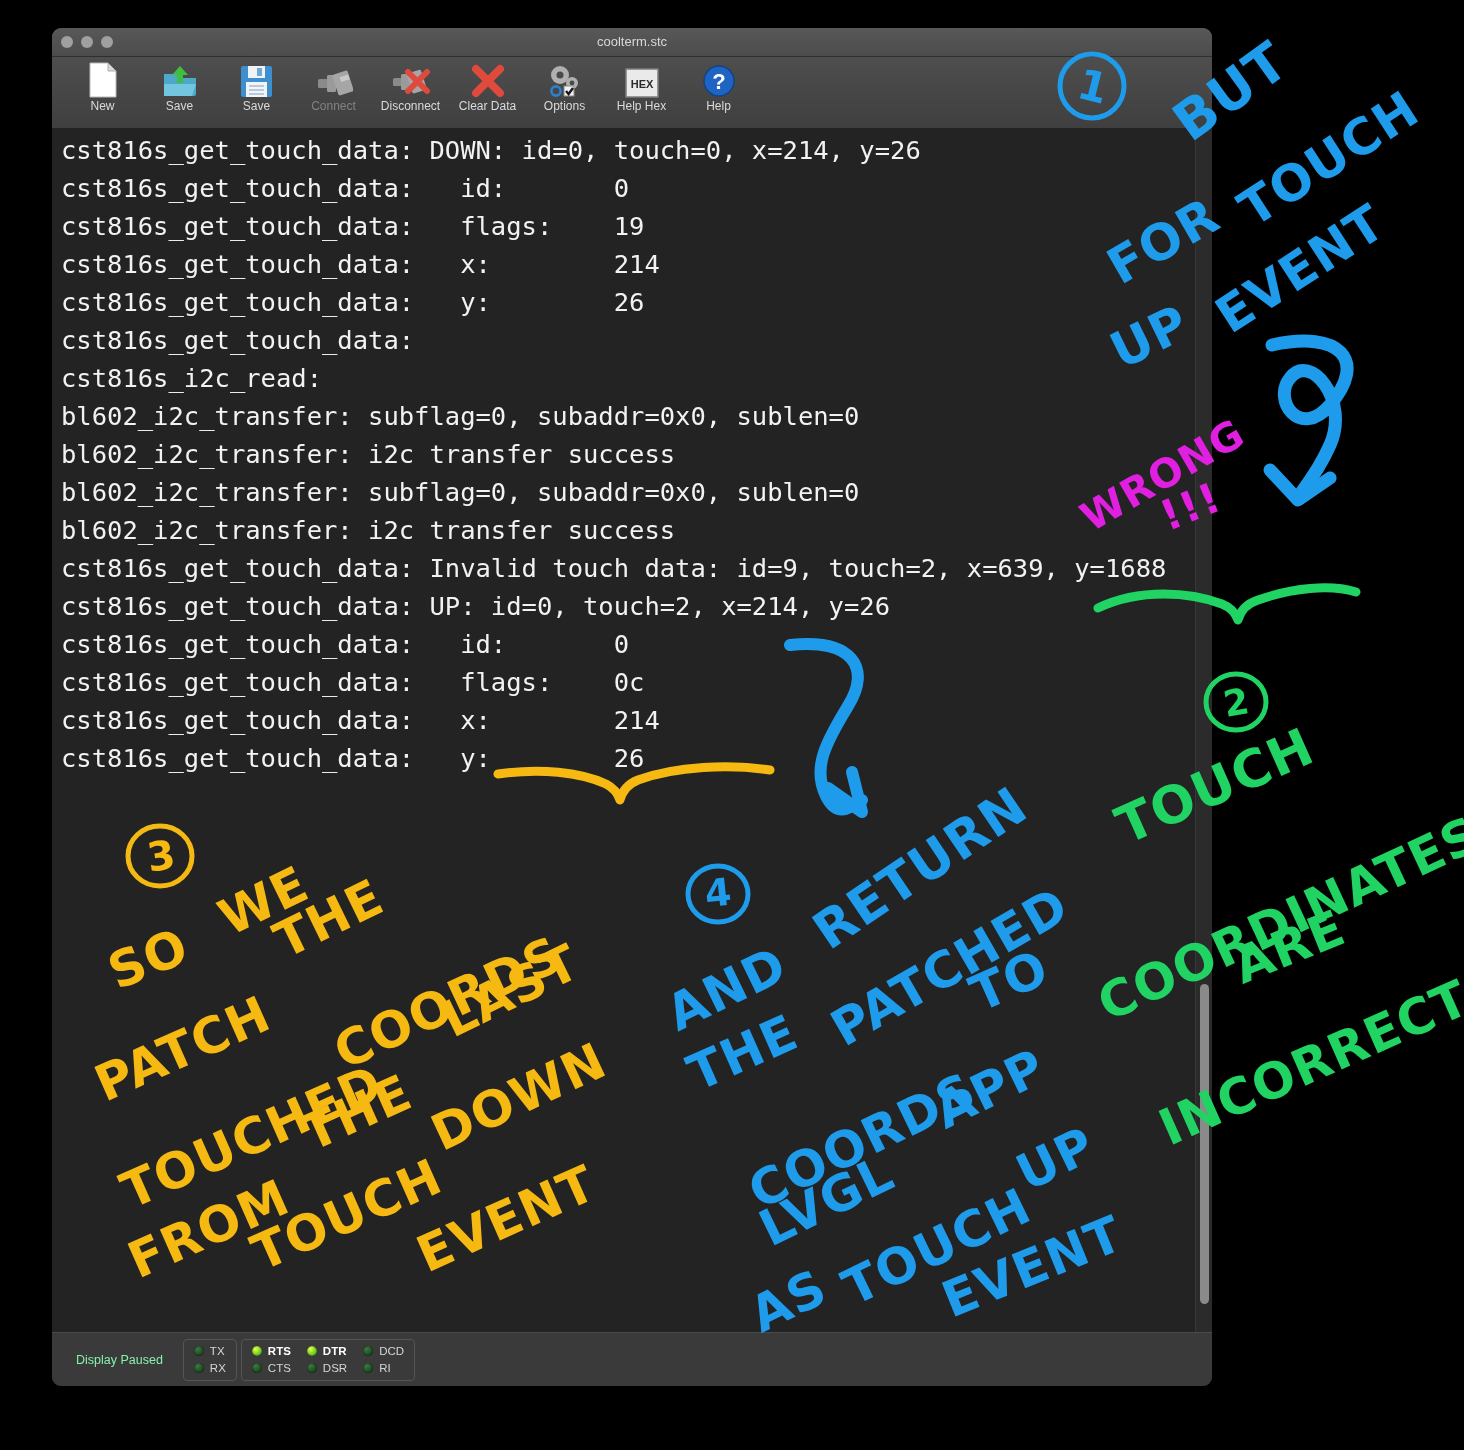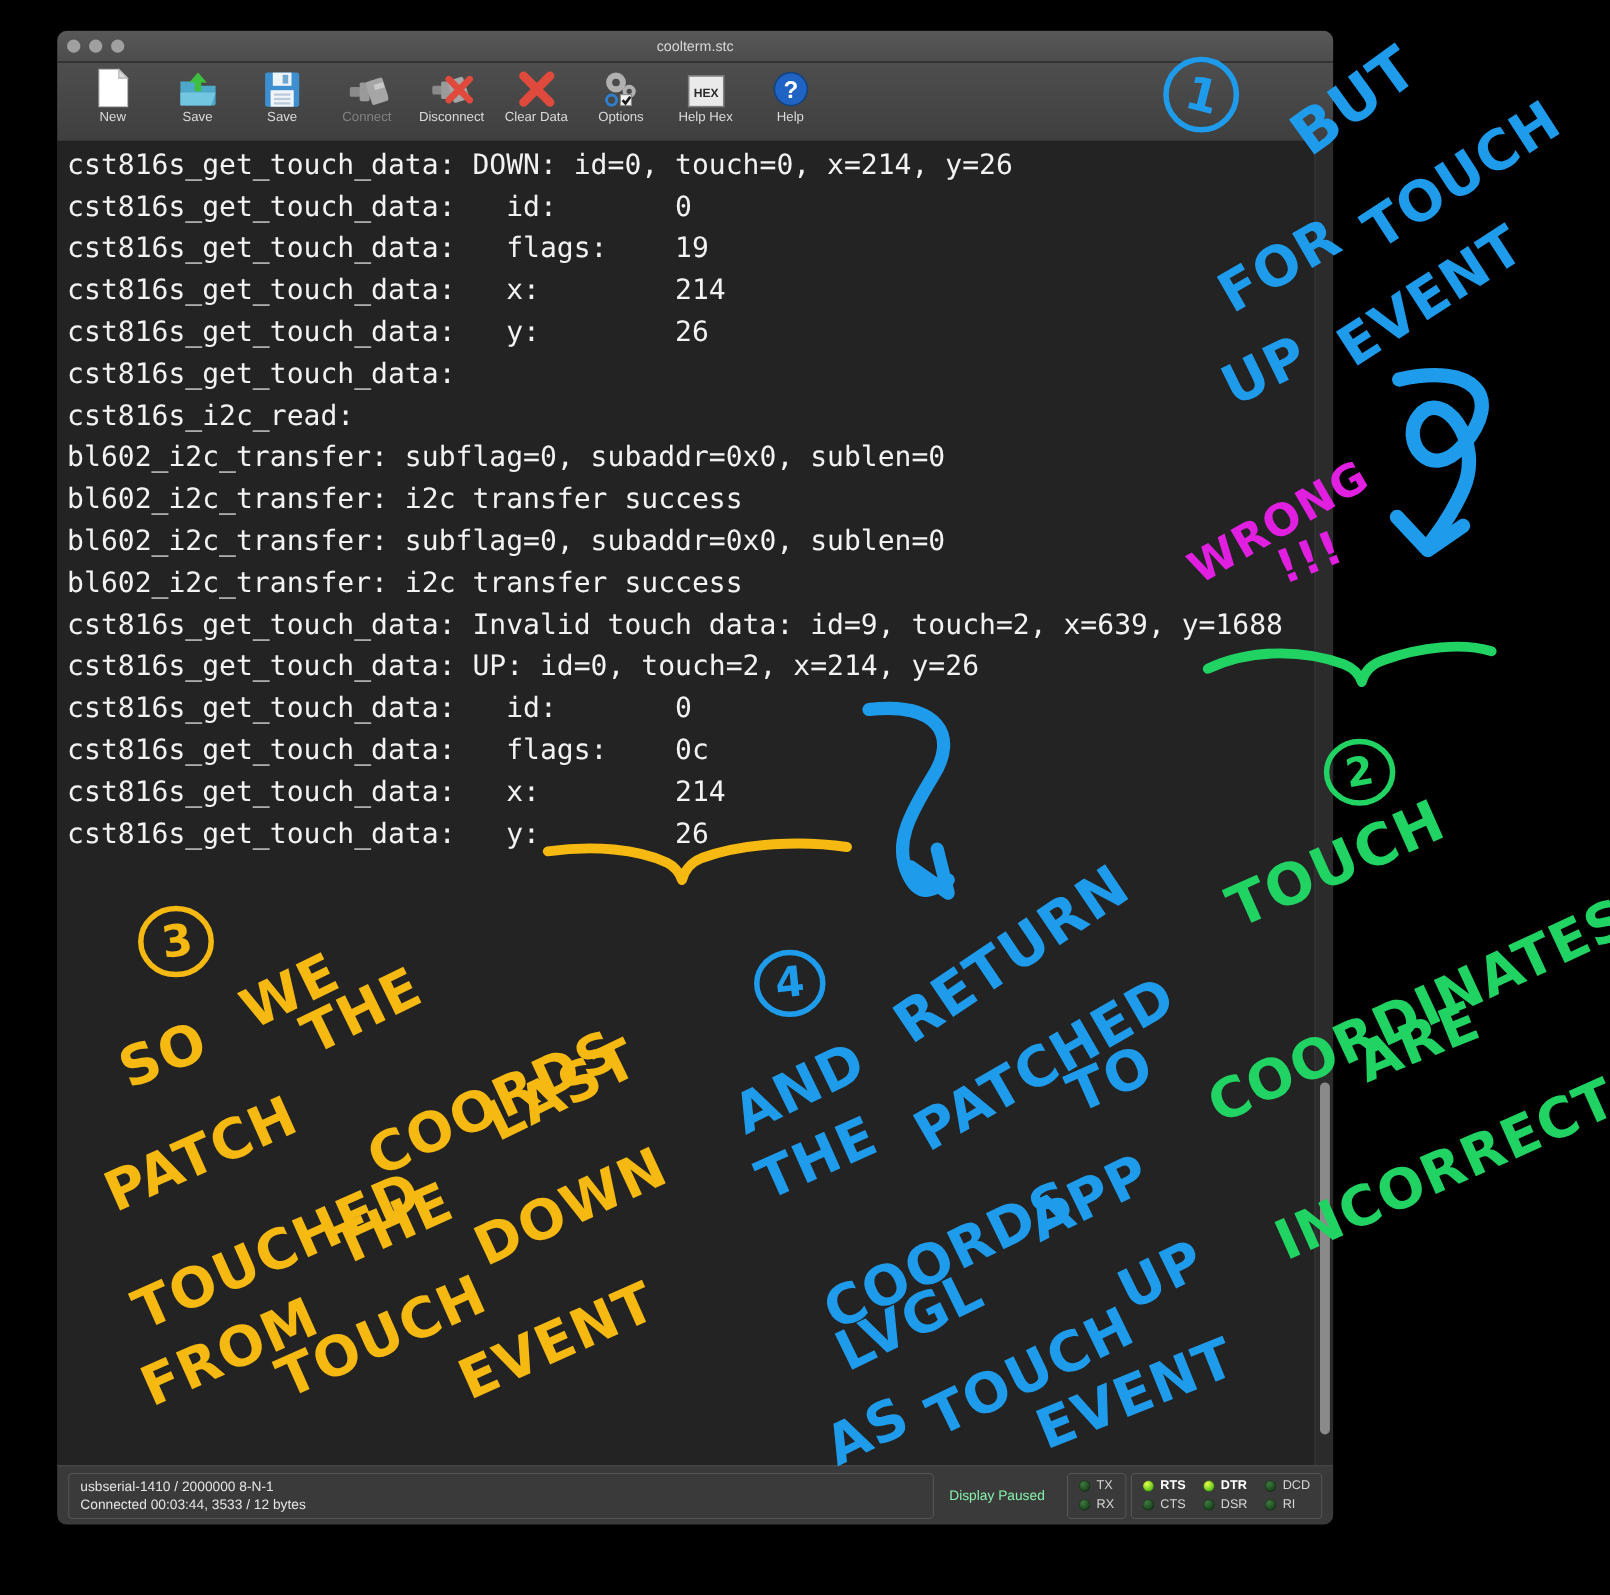--- a/index.html
+++ b/index.html
@@ -368,24 +368,20 @@
 cst816s_get_touch_data:   id:       0
 cst816s_get_touch_data:   flags:    0c
 cst816s_get_touch_data:   x:        214
 cst816s_get_touch_data:   y:        26</div>
     <div id="scrollbar-track">
       <div id="scrollbar-thumb"></div>
     </div>
   </div>
 
   <div id="statusbar">
-    <div class="sb-box" id="sb-conn">
-      <div>usbserial-1410 / 2000000 8-N-1</div>
-      <div>Connected 00:03:44, 3533 / 12 bytes</div>
-    </div>
     <div id="sb-paused">Display Paused</div>
     <div class="sb-box" id="sb-txrx">
       <div class="led-col">
         <div class="led-row">
           <span class="led"></span>
           <span class="led-label">TX</span>
         </div>
         <div class="led-row">
           <span class="led"></span>
           <span class="led-label">RX</span>

